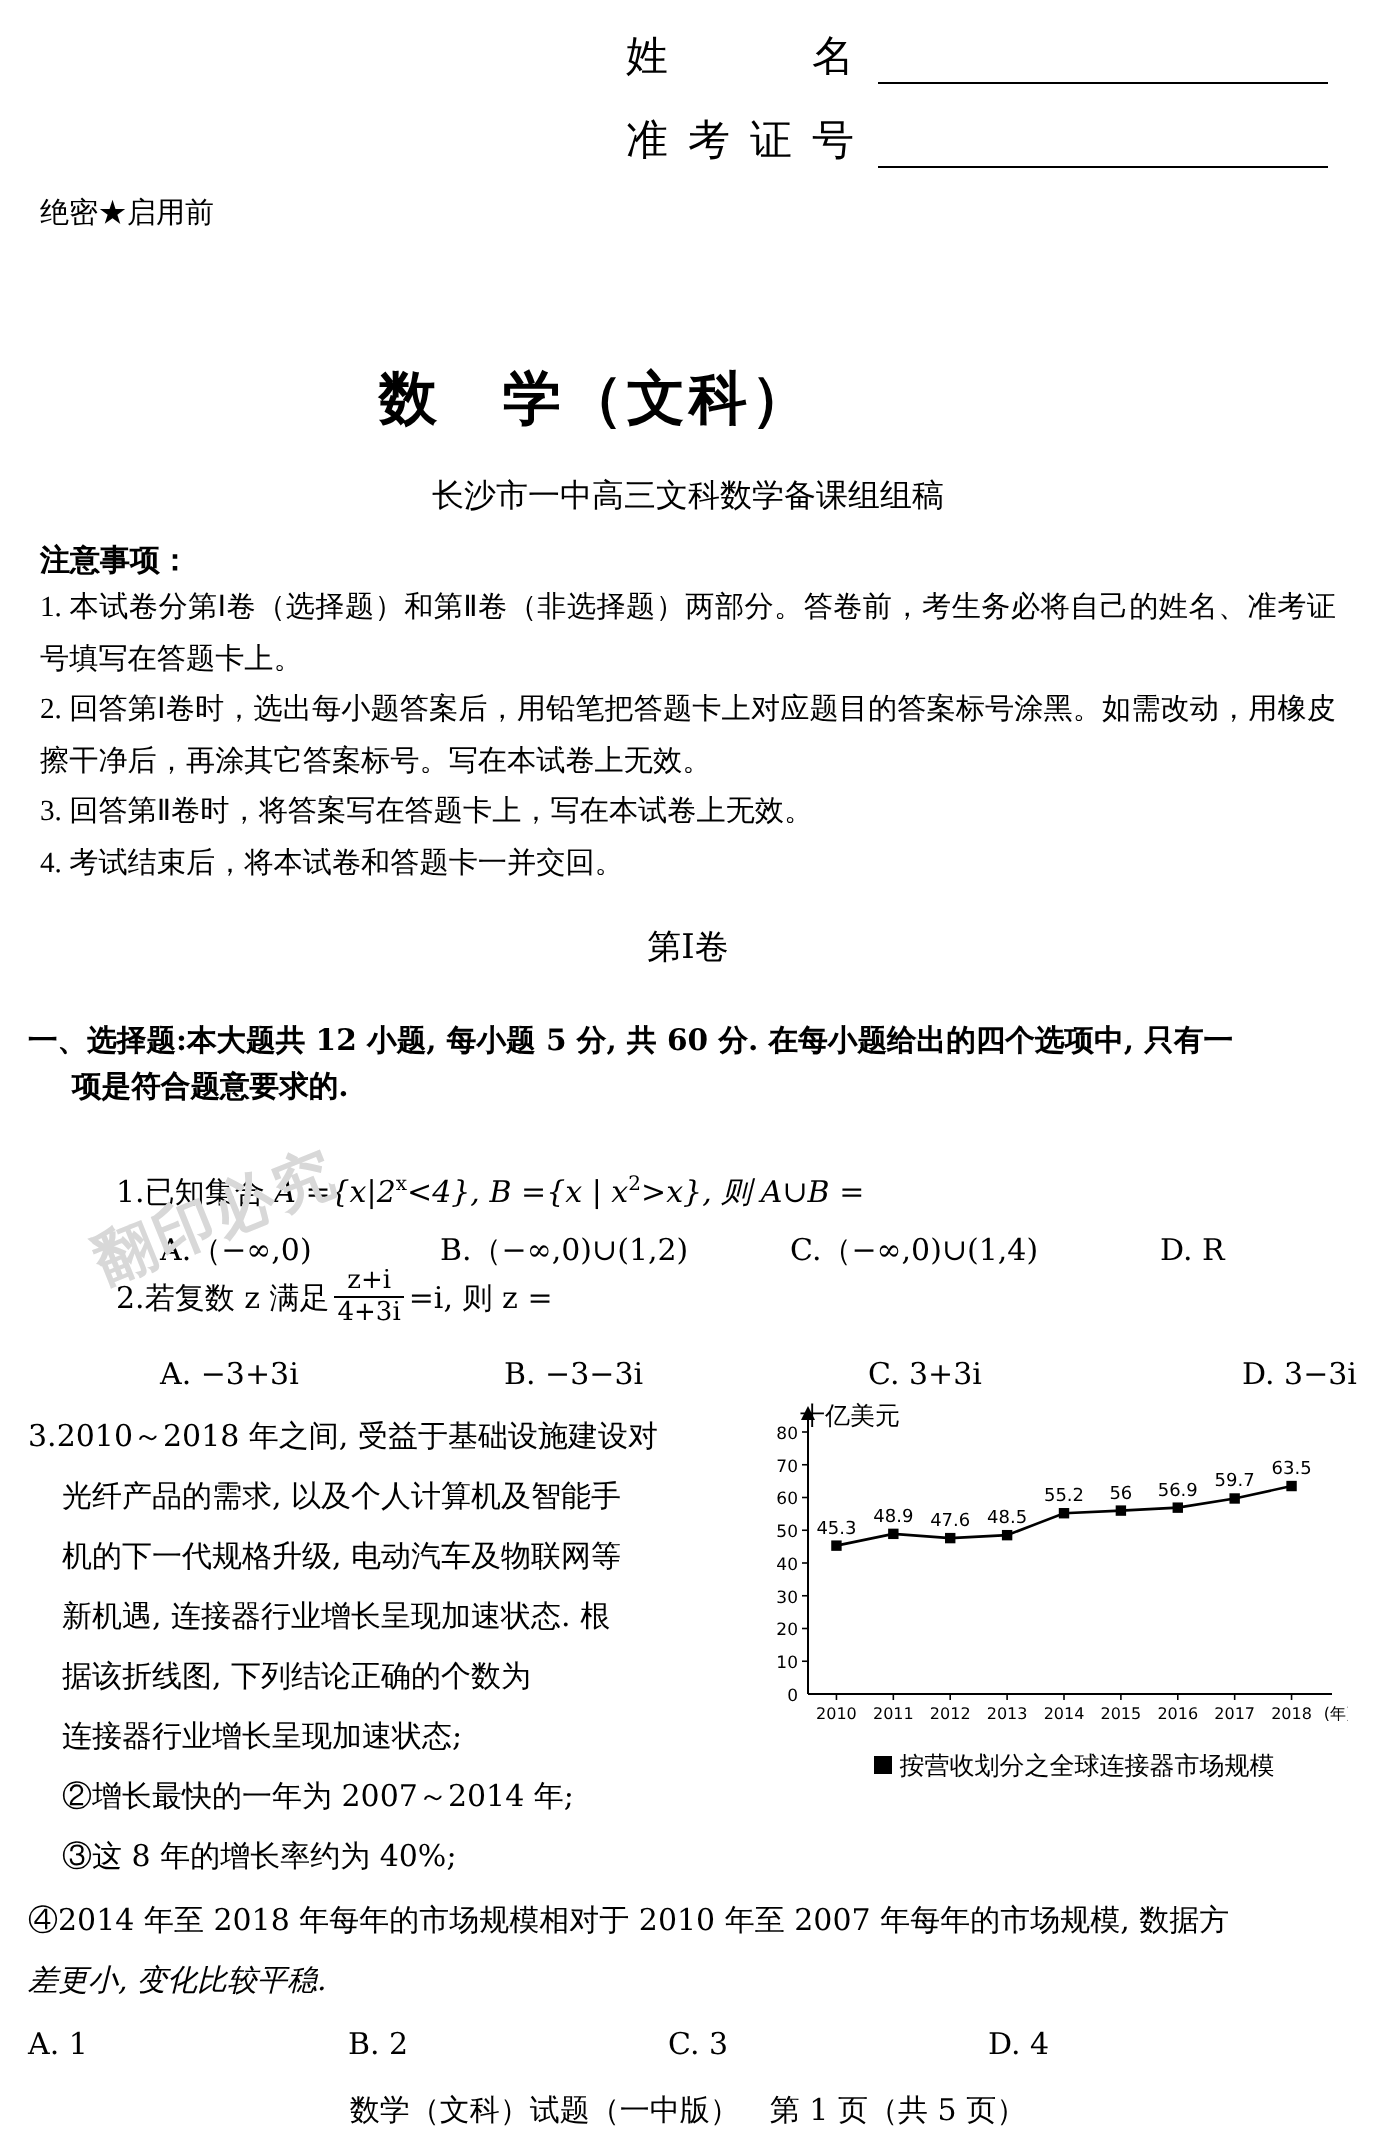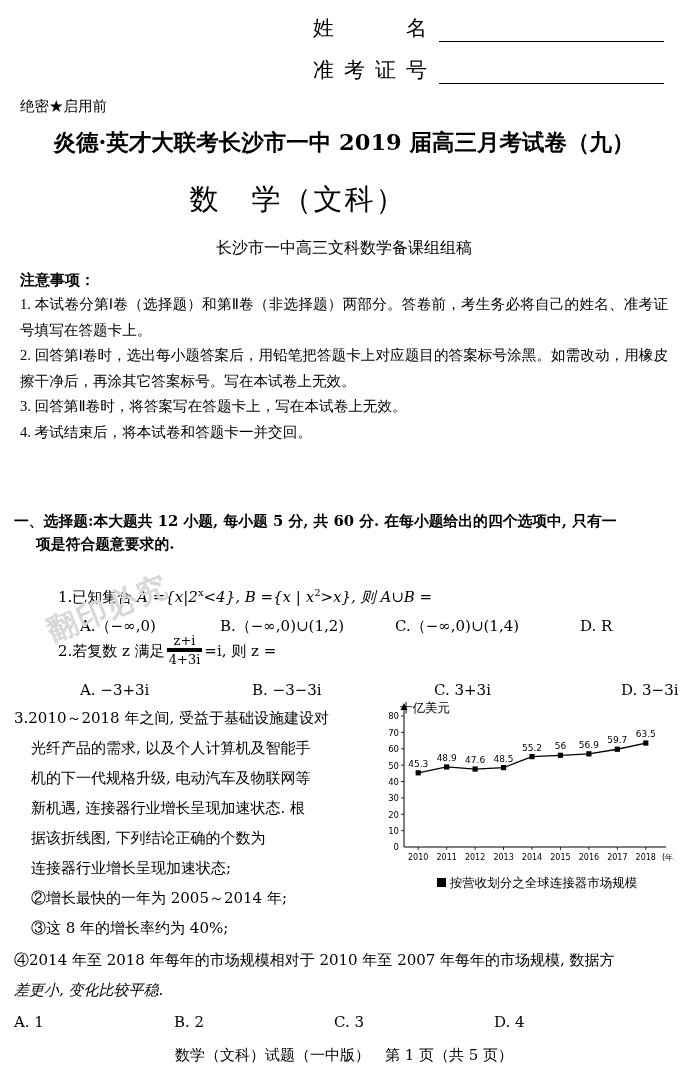--- a/index.html
+++ b/index.html
@@ -36,21 +36,21 @@
     position:absolute;left:20px;top:97px;font-size:14.5px;
   }
 
   
   .exam-title{
     position:absolute;left:0;top:127px;width:688px;text-align:center;
     font-size:22.5px;font-weight:bold;letter-spacing:0px;
   }
   .subject-title{
     position:absolute;left:0;top:180px;width:596px;text-align:center;
-    font-size:29px;font-weight:normal;letter-spacing:2px;
+    font-size:29px;font-weight:bold;letter-spacing:2px;
   }
   .org-line{
     position:absolute;left:0;top:238px;width:688px;text-align:center;
     font-size:16px;font-weight:normal;
   }
 
   
   .notice-title{
     position:absolute;left:20px;top:271px;font-size:15px;font-weight:bold;
   }
@@ -85,21 +85,21 @@
   .q1 .o2{width:175px;}
   .q1 .o3{width:185px;}
 
   .q2{left:14px;top:634px;width:660px;}
   .q2row{display:flex;align-items:center;}
   .frac{
     display:inline-block;vertical-align:middle;text-align:center;
     font-size:13px;line-height:15px;margin:0 2px;
     position:relative;top:-1px;
   }
-  .frac .num{border-bottom:4px solid #000000;padding:0 2px;display:block;}
+  .frac .num{border-bottom:1px solid #000000;padding:0 2px;display:block;}
   .frac .den{padding:0 2px;display:block;}
   .q2 .opt-row{margin-top:10px;gap:12px;}
   .q2 .o1{width:160px;}
   .q2 .o2{width:170px;}
   .q2 .o3{width:175px;}
 
   
   .q3{
     position:absolute;left:14px;top:703px;width:360px;
     font-size:15px;line-height:30px;
@@ -158,32 +158,32 @@
       <span class="field-line"></span>
     </div>
     <div class="field-row">
       <span class="field-label">准考证号</span>
       <span class="field-line"></span>
     </div>
   </div>
 
   <div class="secret">绝密★启用前</div>
 
-  <div class="exam-title">炎德·英才大联考长沙市一中 2019 届高三月考试卷（九）</div>
   <div class="subject-title">数　学（文科）</div>
   <div class="org-line">长沙市一中高三文科数学备课组组稿</div>
 
   <div class="notice-title">注意事项：</div>
   <div class="notice-body">
     <p class="indent2">1. 本试卷分第Ⅰ卷（选择题）和第Ⅱ卷（非选择题）两部分。答卷前，考生务必将自己的姓名、准考证号填写在答题卡上。</p>
     <p class="indent2">2. 回答第Ⅰ卷时，选出每小题答案后，用铅笔把答题卡上对应题目的答案标号涂黑。如需改动，用橡皮擦干净后，再涂其它答案标号。写在本试卷上无效。</p>
     <p class="indent2">3. 回答第Ⅱ卷时，将答案写在答题卡上，写在本试卷上无效。</p>
     <p class="indent2">4. 考试结束后，将本试卷和答题卡一并交回。</p>
   </div>
 
+  <div class="juan1">第Ⅰ卷</div>
 
   <div class="sec1">
     <span>一、选择题:本大题共 12 小题, 每小题 5 分, 共 60 分. 在每小题给出的四个选项中, 只有一</span>
     <span class="ln2">项是符合题意要求的.</span>
   </div>
 
   <div class="q q1">
     <div>
       <span>1.</span><span>已知集合 </span><span class="italic">A ={x|2</span><span class="sup">x</span><span class="italic">&lt;4}, B ={x | x</span><span class="sup">2</span><span class="italic">&gt;x}, 则 A∪B =</span>
     </div>
@@ -213,21 +213,21 @@
     </div>
   </div>
 
   <div class="q3">
     <div class="first"><span>3.</span><span>2010～2018 年之间, 受益于基础设施建设对</span></div>
     <div class="cont">光纤产品的需求, 以及个人计算机及智能手</div>
     <div class="cont">机的下一代规格升级, 电动汽车及物联网等</div>
     <div class="cont">新机遇, 连接器行业增长呈现加速状态. 根</div>
     <div class="cont">据该折线图, 下列结论正确的个数为</div>
     <div class="cont">连接器行业增长呈现加速状态;</div>
-    <div class="cont">②增长最快的一年为 2005～2014 年;</div>
+    <div class="cont">②增长最快的一年为 2007～2014 年;</div>
     <div class="cont">③这 8 年的增长率约为 40%;</div>
   </div>
 
   <div style="position:absolute;left:14px;top:945px;width:660px;font-size:15px;line-height:30px;">④2014 年至 2018 年每年的市场规模相对于 2010 年至 2007 年每年的市场规模, 数据方</div>
   <div style="position:absolute;left:14px;top:975px;width:660px;font-size:15px;line-height:30px;font-style:italic;">差更小, 变化比较平稳.</div>
 
   <div class="q3opts">
     <span class="o">A. 1</span>
     <span class="o">B. 2</span>
     <span class="o">C. 3</span>

